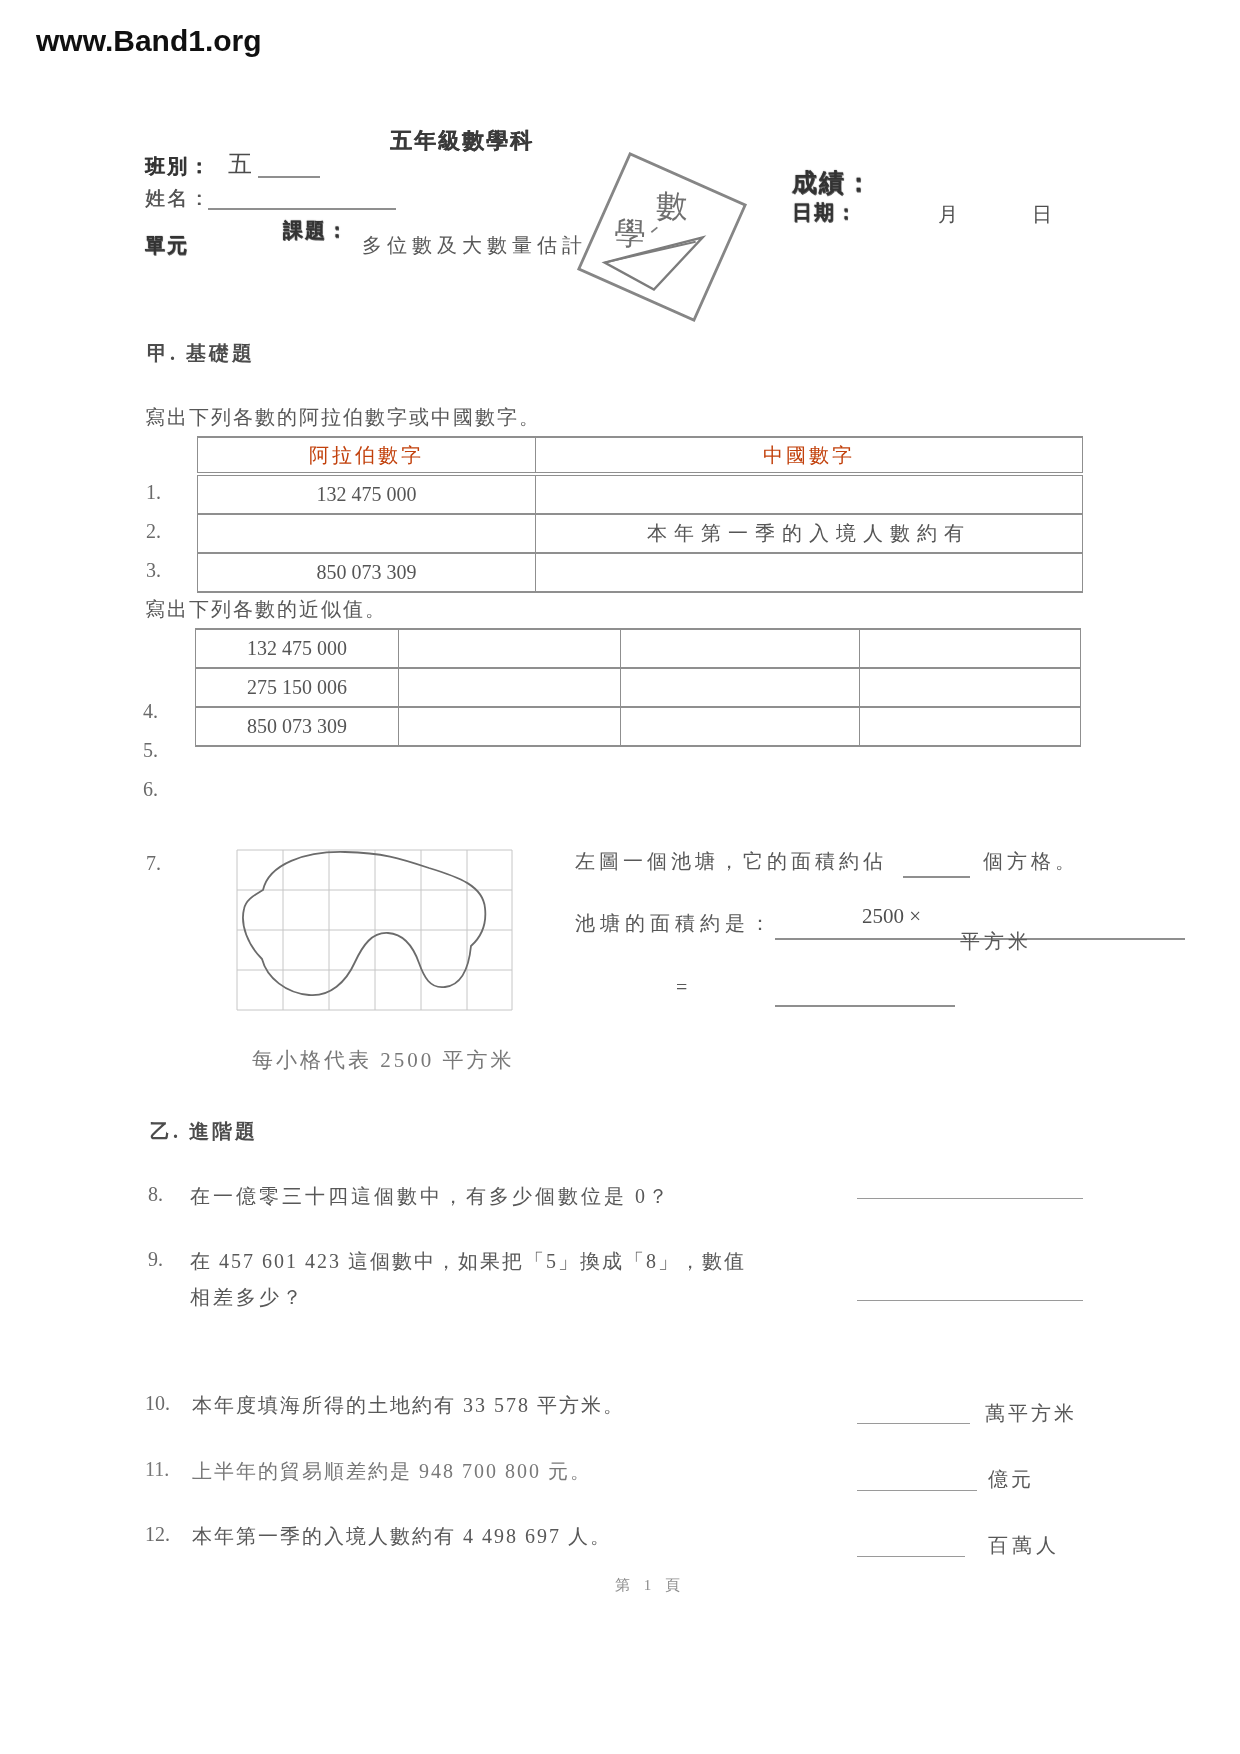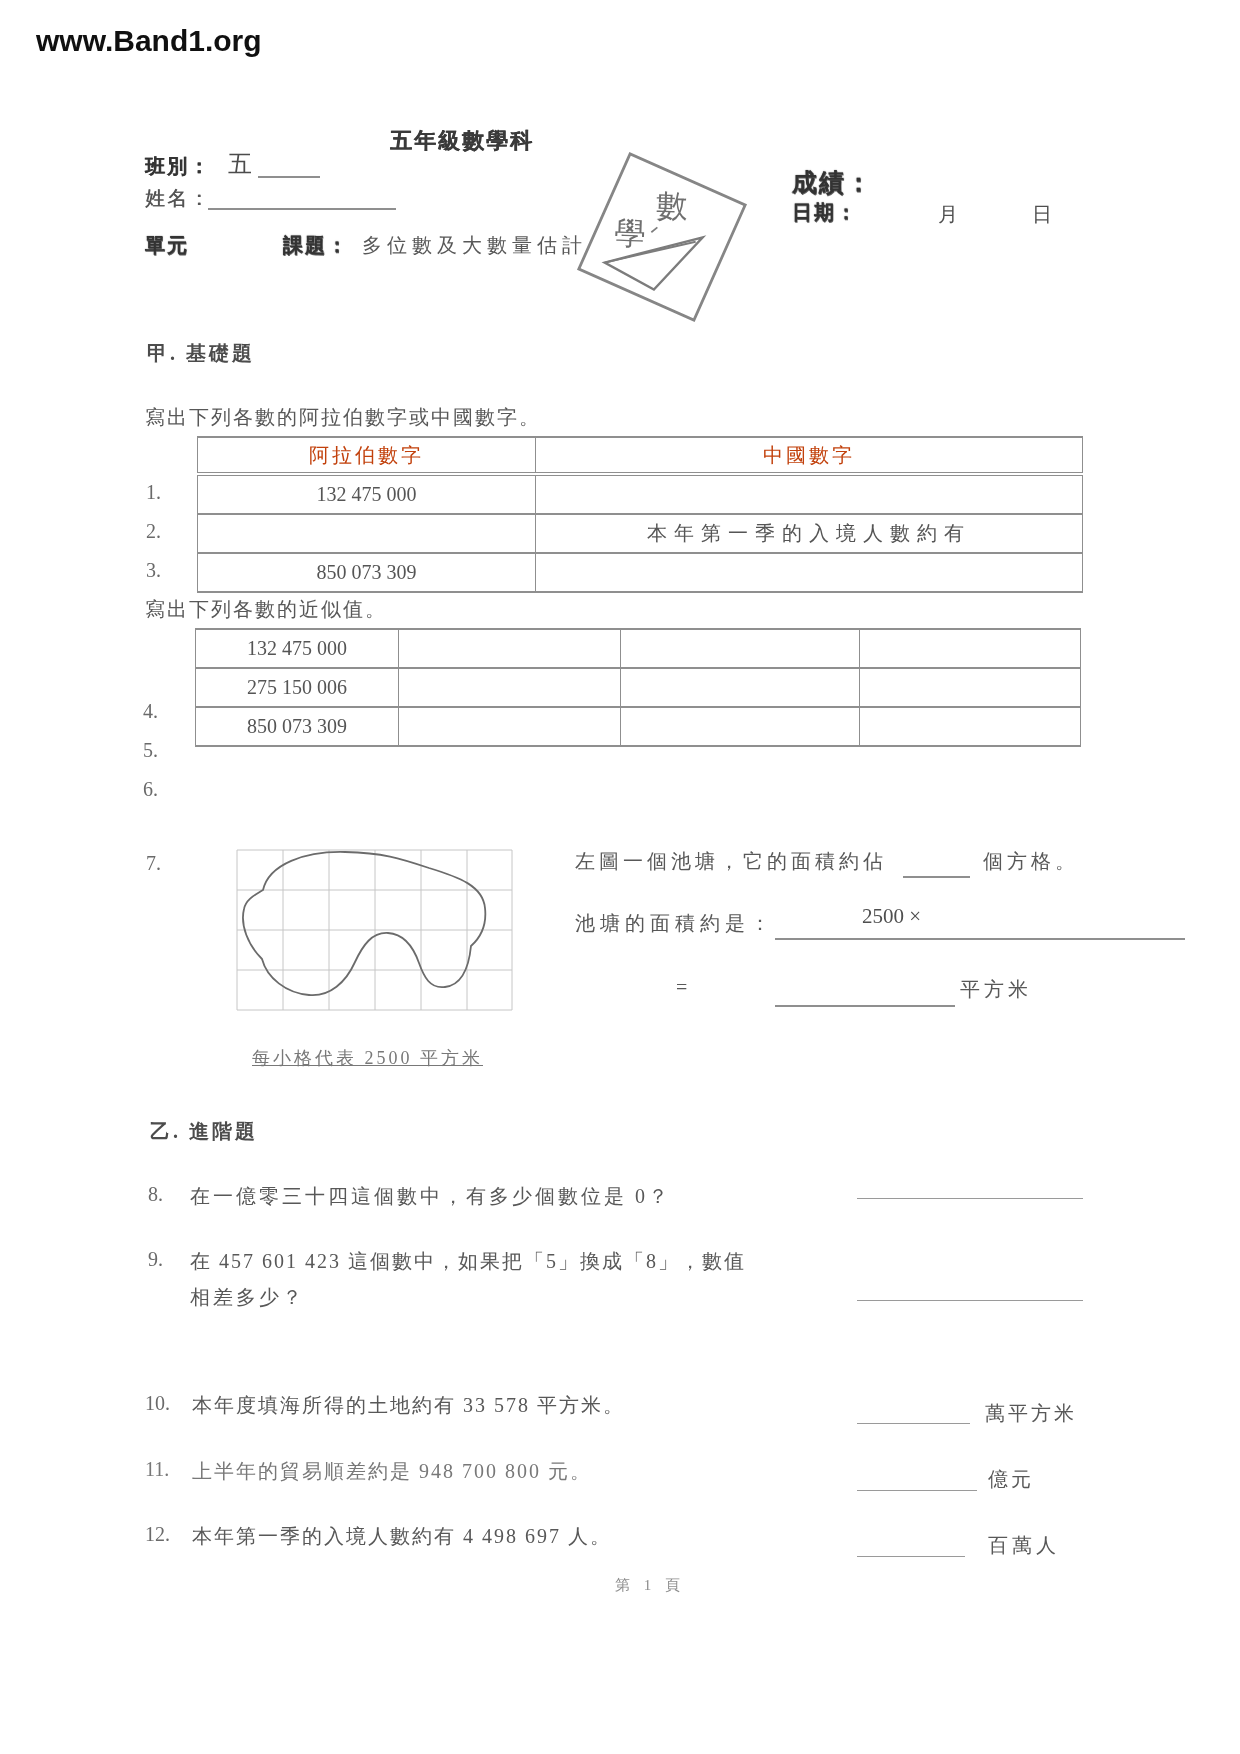--- a/index.html
+++ b/index.html
@@ -46,21 +46,21 @@
 
   <div class="abs lbl" style="left:145px; top:185px; text-shadow:0.4px 0 0 #555;">姓名：</div>
   <div class="blank" style="left:208px; top:182px; width:188px; height:26px; border-bottom-width:2.2px;"></div>
 
   <div class="abs lbl smudge" style="left:792px; top:166px; font-size:25px;text-align:center;">成績：</div>
   <div class="abs lbl smudge" style="left:792px; top:199px; font-size:20px;">日期：</div>
   <div class="abs lbl" style="left:938px; top:201px; color:#4f4f4f;">月</div>
   <div class="abs lbl" style="left:1032px; top:201px; color:#4f4f4f;">日</div>
 
   <div class="abs lbl smudge" style="left:145px; top:232px; filter:none;">單元</div>
-  <div class="abs lbl smudge" style="left:283px; top:232px; filter:none;">課題：</div>
+  <div class="abs lbl smudge" style="left:283px; top:217px; filter:none;">課題：</div>
   <div class="abs cjk" style="left:362px; top:232px; letter-spacing:5px;">多位數及大數量估計</div>
 
   <div class="abs" style="left:592px; top:162px; width:140px; height:150px; transform:rotate(24deg);">
     <svg width="140" height="150" viewBox="0 0 120 128">
       <rect x="6" y="10" width="108" height="108" fill="none" stroke="#868686" stroke-width="2.4"></rect>
       <text x="44" y="46" font-size="27" fill="#6f6f6f" transform="rotate(-22 56 38)">數</text>
       <text x="20" y="82" font-size="27" fill="#6f6f6f" transform="rotate(-22 32 72)">學</text>
       <path d="M 24,104 L 92,50 L 72,108 Z" fill="none" stroke="#7c7c7c" stroke-width="2"></path>
       <path d="M 24,104 L 88,56" fill="none" stroke="#7c7c7c" stroke-width="1.6"></path>
       <path d="M 50,64 l 3,-6" stroke="#7c7c7c" stroke-width="1.4"></path>
@@ -161,23 +161,23 @@
   <div class="abs cjk" style="left:575px; top:848px; letter-spacing:4px;">左圖一個池塘，它的面積約佔</div>
   <div class="blank" style="left:903px; top:850px; width:67px; height:26px;"></div>
   <div class="abs cjk" style="left:983px; top:848px; letter-spacing:4px;">個方格。</div>
 
   <div class="abs cjk" style="left:575px; top:910px; letter-spacing:5px;text-align:right;">池塘的面積約是：</div>
   <div class="abs num" style="left:862px; top:904px; font-size:21px; color:#4f4f4f;">2500 ×</div>
   <div class="blank" style="left:775px; top:908px; width:410px; height:30px;"></div>
 
   <div class="abs cjk" style="left:676px; top:976px;">=</div>
   <div class="blank" style="left:775px; top:976px; width:180px; height:29px;"></div>
-  <div class="abs cjk" style="left:960px; top:976px; letter-spacing:4px;">平方米</div>
-
-  <div class="abs cjk light" style="left:252px; top:1046px; font-size:18px; letter-spacing:3px;text-decoration:underline;">每小格代表  2500  平方米</div>
+  <div class="abs cjk" style="left:960px; top:928px; letter-spacing:4px;">平方米</div>
+
+  <div class="abs cjk light" style="left:252px; top:1046px; font-size:21px; letter-spacing:3px;">每小格代表  2500  平方米</div>
 
   <div class="abs heading" style="left:150px; top:1118px;">乙. 進階題</div>
 
   <div class="abs qnum" style="left:148px; top:1183px;">8.</div>
   <div class="abs cjk" style="left:190px; top:1183px; letter-spacing:3px;">在一億零三十四這個數中，有多少個數位是 0？</div>
   <div class="blank thin" style="left:857px; top:1172px; width:226px; height:26px;"></div>
 
   <div class="abs qnum" style="left:148px; top:1248px;">9.</div>
   <div class="abs cjk" style="left:190px; top:1248px; letter-spacing:2px;">在 457 601 423 這個數中，如果把「5」換成「8」，數值</div>
   <div class="abs cjk" style="left:190px; top:1284px; letter-spacing:3px;">相差多少？</div>

